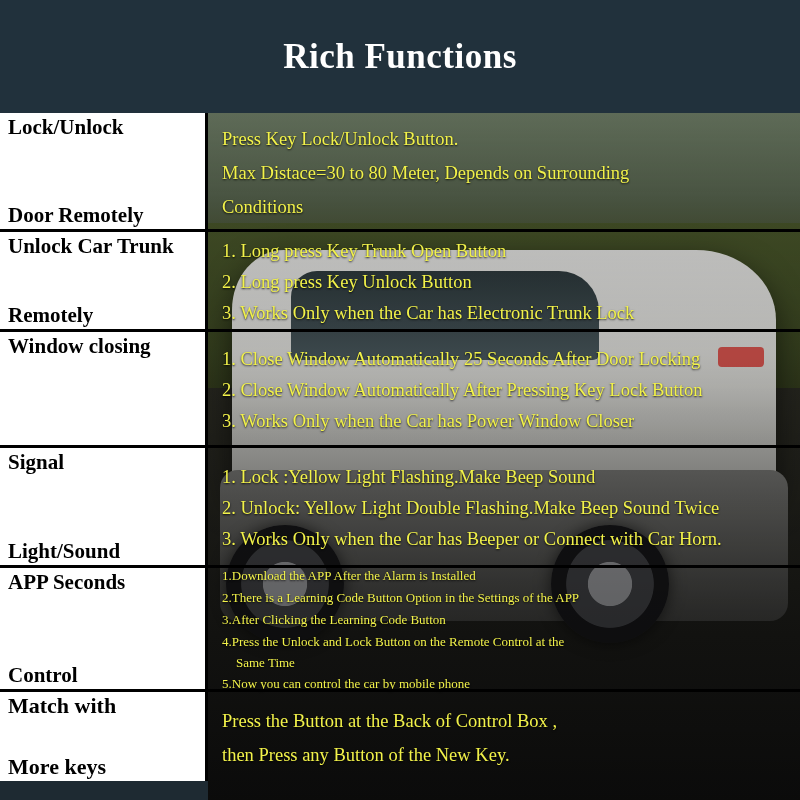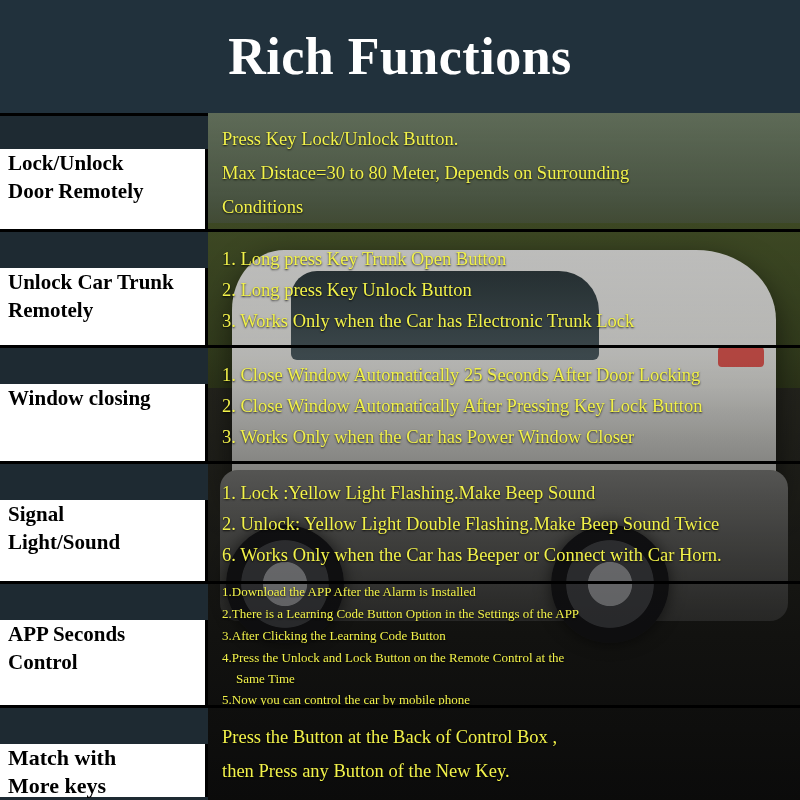--- a/index.html
+++ b/index.html
@@ -26,21 +26,21 @@
     height: 113px;
     background: #21313c;
     display: flex;
     align-items: center;
     justify-content: center;
     border-bottom: 3px solid #000;
   }
   .header-title {
     font-family: "Liberation Serif", serif;
     font-weight: bold;
-    font-size: 52px;
+    font-size: 35px;
     color: #ffffff;
     letter-spacing: 0.5px;
     text-align: left;
     line-height: 1;
   }
   
   .photo {
     position: absolute;
     left: 208px;
     top: 113px;
@@ -140,44 +140,43 @@
     box-sizing: border-box;
     background: #ffffff;
     color: #000000;
     font-family: "Liberation Serif", serif;
     font-weight: bold;
     font-size: 21px;
     line-height: 28px;
     padding: 0 8px 0 8px;
     display: flex;
     flex-direction: column;
-    justify-content: flex-start;
+    justify-content: space-between;
     border-right: 3px solid #000;
-    margin-top: 36px;
   }
   .row .content {
     flex: 1 1 auto;
     box-sizing: border-box;
     padding: 6px 10px 3px 14px;
     display: flex;
     flex-direction: column;
     justify-content: center;
     color: #f2f24a;
     font-family: "Liberation Serif", serif;
     font-size: 18.5px;
     background: transparent;
   }
   .content .line {
     line-height: 31px;
     text-shadow: 0 1px 2px rgba(0,0,0,0.85);
     white-space: nowrap;
   }
   
   .r1 { height: 116px; }
-  .r2 { height: 116px; }
+  .r2 { height: 100px; }
   .r3 { height: 116px; }
   .r4 { height: 120px; }
   .r5 { height: 124px; }
   .r6 { height: 92px; }
 
   .r5 .content { font-size: 13px; }
   .r5 .content .line { line-height: 22px; }
   .r5 .content .sub { padding-left: 14px; line-height: 20px; }
   .r6 .content .line { line-height: 34px; }
   .r1 .content .line { line-height: 34px; }
@@ -243,21 +242,21 @@
     </div>
 
     <div class="row r4">
       <div class="label">
         <div>Signal</div>
         <div>Light/Sound</div>
       </div>
       <div class="content">
         <div class="line">1. Lock :Yellow Light Flashing.Make Beep Sound</div>
         <div class="line">2. Unlock: Yellow Light Double Flashing.Make Beep Sound Twice</div>
-        <div class="line">6. Works Only when the Car has Beeper or Connect with Car Horn.</div>
+        <div class="line">3. Works Only when the Car has Beeper or Connect with Car Horn.</div>
       </div>
     </div>
 
     <div class="row r5">
       <div class="label">
         <div>APP Seconds</div>
         <div>Control</div>
       </div>
       <div class="content">
         <div class="line">1.Download the APP After the Alarm is Installed</div>

